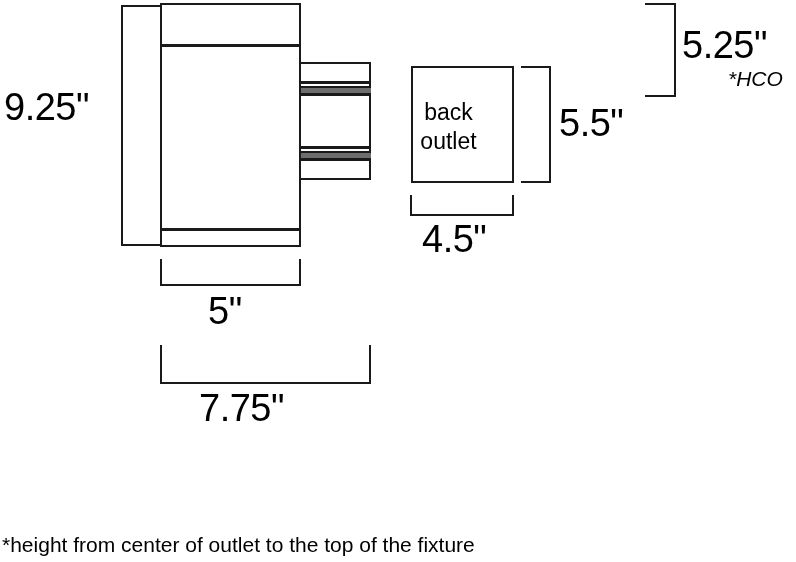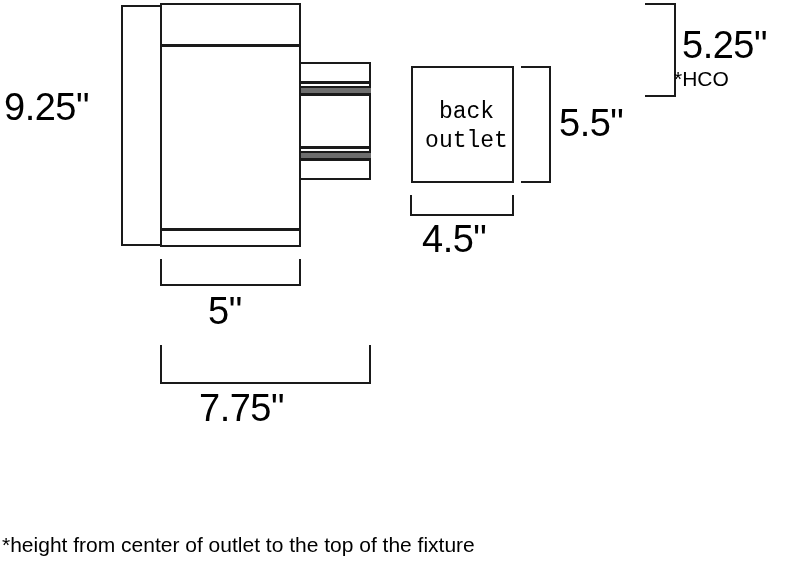--- a/index.html
+++ b/index.html
@@ -110,34 +110,34 @@
   <div class="bracket bracket-bottom" style="left:160px; top:259px; width:141px; height:27px;"></div>
 
   <div class="dim-label" style="left:208px; top:292px;">5"</div>
 
   <div class="bracket bracket-bottom" style="left:160px; top:345px; width:211px; height:39px;"></div>
 
   <div class="dim-label" style="left:199px; top:389px;">7.75"</div>
 
   <div class="outline" style="left:411px; top:66px; width:103px; height:117px;"></div>
 
-  <div class="box-label" style="left:415px; top:98px; width:103px;font-family:Liberation Mono, monospace;">
+  <div class="box-label" style="left:397px; top:98px; width:103px;">
     <span>back</span><br>
     <span>outlet</span>
   </div>
 
   <div class="bracket bracket-right" style="left:521px; top:66px; width:30px; height:117px;"></div>
 
   <div class="dim-label" style="left:559px; top:104px;">5.5"</div>
 
   <div class="bracket bracket-bottom" style="left:410px; top:195px; width:104px; height:21px;"></div>
 
   <div class="dim-label" style="left:422px; top:220px;">4.5"</div>
 
   <div class="bracket bracket-right" style="left:645px; top:3px; width:31px; height:94px;"></div>
 
   <div class="dim-label" style="left:682px; top:26px;">5.25"</div>
 
-  <div class="sub-label" style="left:674px; top:68px;">*HCO</div>
+  <div class="sub-label" style="left:728px; top:68px;font-style:italic;">*HCO</div>
 
   <div class="footnote" style="left:2px; top:534px;">*height from center of outlet to the top of the fixture</div>
 
 </div>
 
 </body></html>

